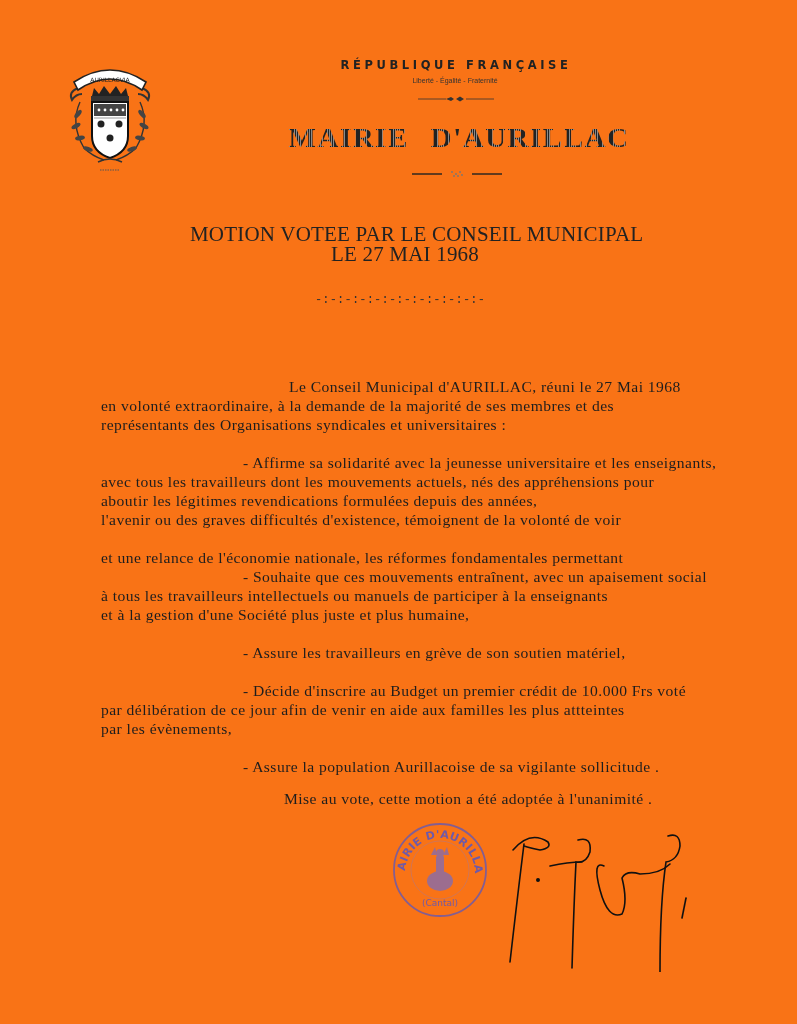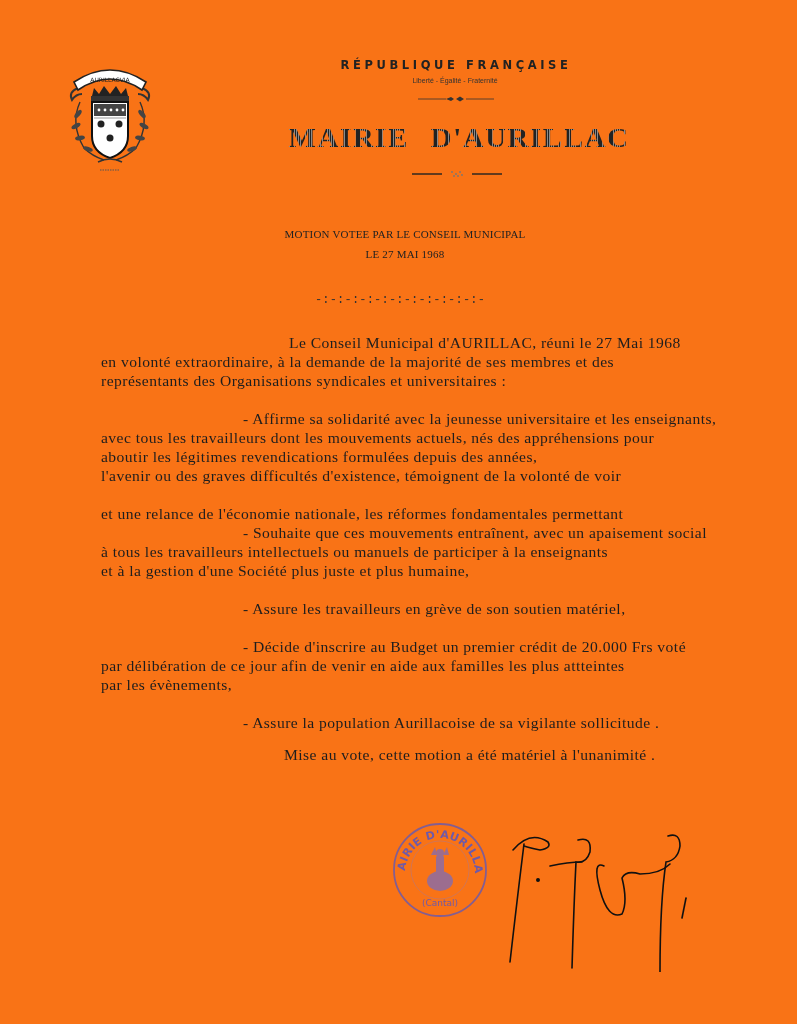--- a/index.html
+++ b/index.html
@@ -36,36 +36,36 @@
       -webkit-text-fill-color: transparent;
       transform: scaleY(0.95);
     }
     .mairie .gap { display: inline-block; width: 22px; }
     .orn-bot { position: absolute; left: 412px; top: 170px; width: 90px; height: 8px; }
 
     
     .heading {
       position: absolute; left: 190px; top: 224px; width: 430px; text-align: center;
       font-family: "Liberation Serif", "DejaVu Serif", serif;
-      font-size: 11px; line-height: 20px; color: #222; letter-spacing: 0.2px;
+      font-size: 21px; line-height: 20px; color: #222; letter-spacing: 0.2px;
     }
     .heading div { white-space: nowrap; }
     .sep {
       position: absolute; left: 300px; top: 293px; width: 200px; text-align: center;
       font-family: "Liberation Mono", "DejaVu Sans Mono", monospace;
       font-size: 12px; letter-spacing: 0.2px; color: #333;
     }
 
     
     .body {
       position: absolute; left: 101px; top: 333px; width: 700px;
       font-family: "Liberation Serif", "DejaVu Serif", serif;
       font-size: 15.6px; line-height: 19px; color: #1e1e1e; letter-spacing: 0.45px;
     }
-    .para { position: absolute; left: 0; white-space: nowrap; }
+    .para { position: absolute; left: 0; white-space: nowrap; margin-top: 44px; }
     .line { display: block; white-space: nowrap; }
     .ind1 { padding-left: 188px; }
     .ind2 { padding-left: 142px; }
     .ind3 { padding-left: 183px; }
 
     
     .stamp { position: absolute; left: 391px; top: 821px; width: 98px; height: 98px; }
     .signature { position: absolute; left: 500px; top: 822px; width: 200px; height: 150px; }
   </style>
 </head>
@@ -159,31 +159,31 @@
       <span class="line ind2">- Souhaite que ces mouvements entraînent, avec un apaisement social</span>
       <span class="line">à tous les travailleurs intellectuels ou manuels de participer à la enseignants</span>
       <span class="line">et à la gestion d'une Société plus juste et plus humaine,</span>
     </div>
 
     <div class="para" style="top:266px">
       <span class="line ind2">- Assure les travailleurs en grève de son soutien matériel,</span>
     </div>
 
     <div class="para" style="top:304px">
-      <span class="line ind2">- Décide d'inscrire au Budget un premier crédit de 20.000 Frs voté</span>
+      <span class="line ind2">- Décide d'inscrire au Budget un premier crédit de 10.000 Frs voté</span>
       <span class="line">par délibération de ce jour afin de venir en aide aux familles les plus attteintes</span>
       <span class="line">par les évènements,</span>
     </div>
 
     <div class="para" style="top:380px">
       <span class="line ind2">- Assure la population Aurillacoise de sa vigilante sollicitude .</span>
     </div>
 
     <div class="para" style="top:412px">
-      <span class="line ind3">Mise au vote, cette motion a été matériel à l'unanimité .</span>
+      <span class="line ind3">Mise au vote, cette motion a été adoptée à l'unanimité .</span>
     </div>
   </div>
 
   <svg class="stamp" viewBox="0 0 98 98">
     <defs>
       <path id="arcTop" d="M14 52 A35 35 0 0 1 84 52"></path>
       <path id="arcBot" d="M24 66 A30 30 0 0 0 74 66"></path>
     </defs>
     <circle cx="49" cy="49" r="46" fill="none" stroke="#6f5aa8" stroke-width="1.8" opacity="0.85"></circle>
     <circle cx="49" cy="49" r="29" fill="none" stroke="#8a78c0" stroke-width="0.6" opacity="0.6"></circle>

